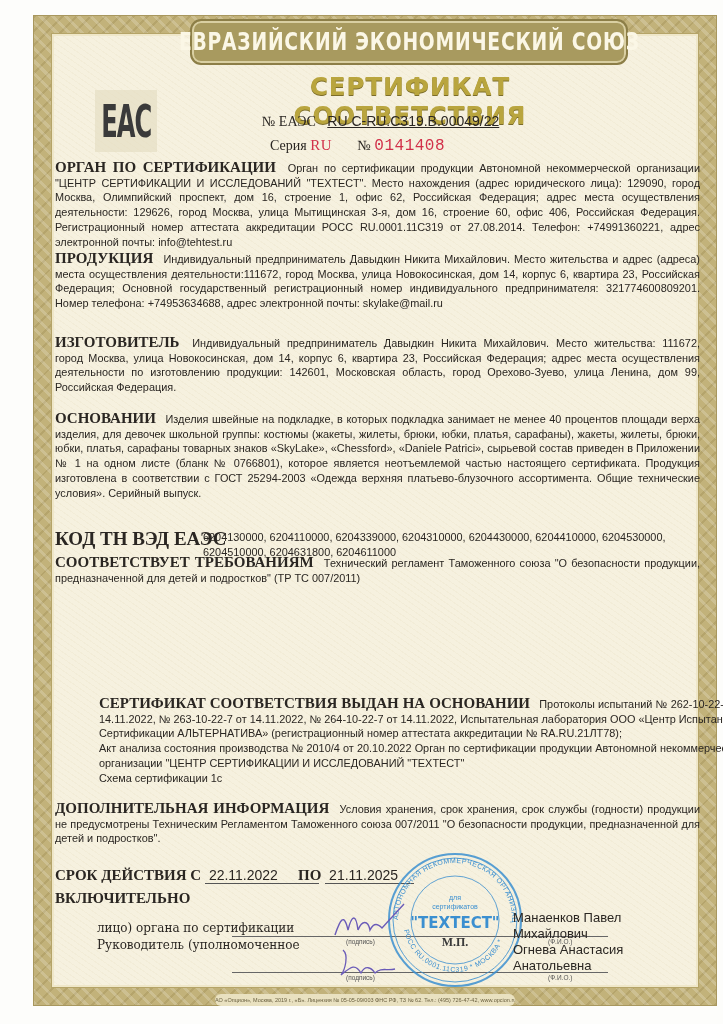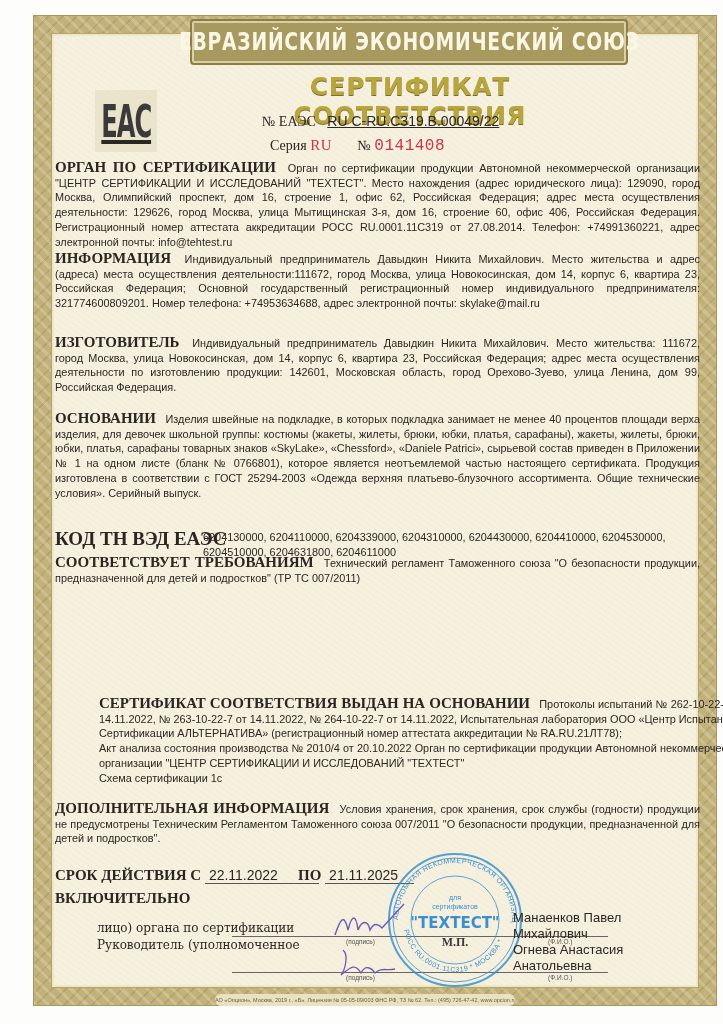--- a/index.html
+++ b/index.html
@@ -10,31 +10,31 @@
              repeating-linear-gradient(45deg, rgba(255,255,255,0.18) 0 3px, rgba(0,0,0,0) 3px 9px),
              repeating-linear-gradient(-45deg, rgba(120,100,40,0.18) 0 2px, rgba(0,0,0,0) 2px 10px),
              #c2b27a;
            border:1px solid #a8975e; box-sizing:border-box; }
   .inner { position:absolute; left:17px; top:17px; right:17px; bottom:17px;
            background:
              repeating-linear-gradient(35deg, rgba(210,195,150,0.10) 0 1px, rgba(0,0,0,0) 1px 5px),
              #f6f1df;
            border:1px solid #b5a468; box-shadow: inset 0 0 0 2px #efe7c9; }
   .banner { position:absolute; left:157px; top:4px; width:434px; height:42px;
-            background:#a89a5f; border:2px solid #8c7e47; border-radius:4px;
+            background:#a89a5f; border:2px solid #8c7e47; border-radius:11px;
             box-shadow: inset 0 0 0 2px #d9cfa2, inset 0 0 0 4px #a89a5f;
             display:flex; align-items:center; justify-content:center; z-index:3; }
   .banner span { font-family:"DejaVu Sans", sans-serif; font-weight:bold; color:#fbf7e6;
                  font-size:24px; letter-spacing:1px; transform:scaleX(0.78); white-space:nowrap; }
   .cert-title { position:absolute; left:200px; top:72px; width:420px; text-align:center;
                 font-family:"DejaVu Sans", sans-serif; font-weight:bold; font-size:25px;
                 color:#b9a53e; letter-spacing:1px; transform:scaleX(0.98);
                 text-shadow: 0 1px 0 #7c6d2a; z-index:3; }
   .eac-logo { position:absolute; left:95px; top:90px; width:62px; height:62px;
-              background:rgba(230,222,195,0.7); display:flex; align-items:center; justify-content:center; z-index:3;text-decoration:underline; }
+              background:rgba(230,222,195,0.7); display:flex; align-items:center; justify-content:center; z-index:3; }
   .eac-logo span { font-family:"DejaVu Sans", sans-serif; font-size:44px; font-weight:bold; color:#3a3a3a;
                    transform:scaleX(0.55); letter-spacing:-2px; }
   .num-line { position:absolute; left:262px; top:113px; font-family:"Liberation Serif", serif; font-size:14px; z-index:3; }
   .num-line .u { font-family:"Liberation Sans", sans-serif; text-decoration:underline; margin-left:8px; }
   .series-line { position:absolute; left:270px; top:137px; font-family:"Liberation Serif", serif; font-size:14px; z-index:3; }
   .red { color:#d2314a; font-family:"Liberation Mono", monospace; font-size:16px; letter-spacing:0.5px; }
   .red.ru { font-family:"Liberation Serif", serif; font-size:15px; }
   .sec { position:absolute; left:55px; width:645px; font-size:10.9px; line-height:14.7px; z-index:3;
          text-align:justify; }
   .hd { font-family:"Liberation Serif", serif; font-weight:bold; font-size:15px; margin-right:6px; color:#2a2622; }
@@ -83,21 +83,21 @@
   <span style="margin-left:22px;">№</span>
   <span class="red">0141408</span>
 </div>
 
 <div class="sec" style="top:160px;">
   <span class="hd">ОРГАН ПО СЕРТИФИКАЦИИ</span>
   <span>Орган по сертификации продукции Автономной некоммерческой организации "ЦЕНТР СЕРТИФИКАЦИИ И ИССЛЕДОВАНИЙ "ТЕХТЕСТ". Место нахождения (адрес юридического лица): 129090, город Москва, Олимпийский проспект, дом 16, строение 1, офис 62, Российская Федерация; адрес места осуществления деятельности: 129626, город Москва, улица Мытищинская 3-я, дом 16, строение 60, офис 406, Российская Федерация. Регистрационный номер аттестата аккредитации РОСС RU.0001.11С319 от 27.08.2014. Телефон: +74991360221, адрес электронной почты: info@tehtest.ru</span>
 </div>
 
 <div class="sec" style="top:251px;">
-  <span class="hd">ИНФОРМАЦИЯ</span>
+  <span class="hd">ПРОДУКЦИЯ</span>
   <span>Индивидуальный предприниматель Давыдкин Никита Михайлович. Место жительства и адрес (адреса) места осуществления деятельности:111672, город Москва, улица Новокосинская, дом 14, корпус 6, квартира 23, Российская Федерация; Основной государственный регистрационный номер индивидуального предпринимателя: 321774600809201. Номер телефона: +74953634688, адрес электронной почты: skylake@mail.ru</span>
 </div>
 
 <div class="sec" style="top:335px;">
   <span class="hd">ИЗГОТОВИТЕЛЬ</span>
   <span>Индивидуальный предприниматель Давыдкин Никита Михайлович. Место жительства: 111672, город Москва, улица Новокосинская, дом 14, корпус 6, квартира 23, Российская Федерация; адрес места осуществления деятельности по изготовлению продукции: 142601, Московская область, город Орехово-Зуево, улица Ленина, дом 99, Российская Федерация.</span>
 </div>
 
 <div class="sec" style="top:411px;">
   <span class="hd">ОСНОВАНИИ</span>

